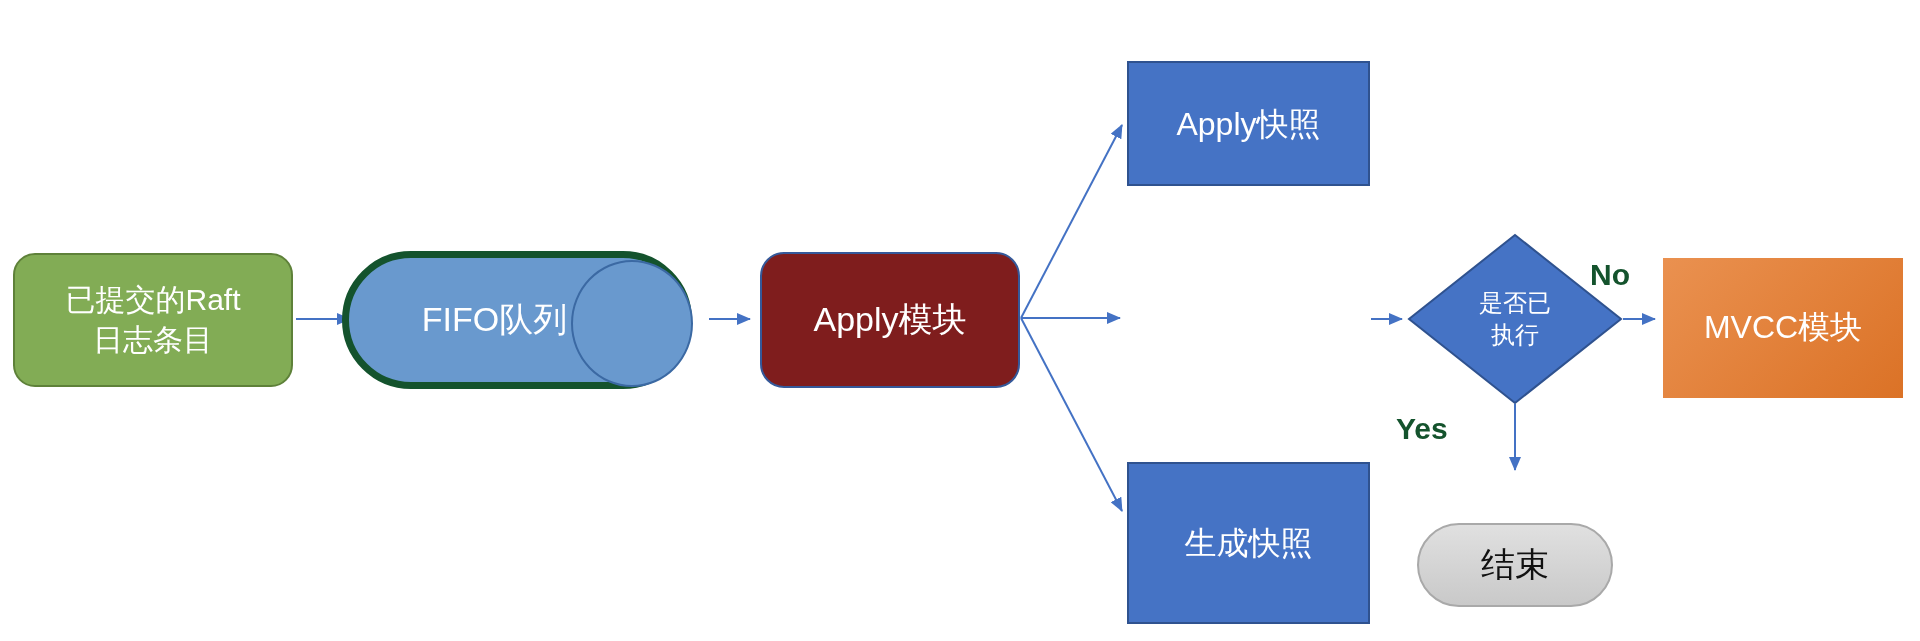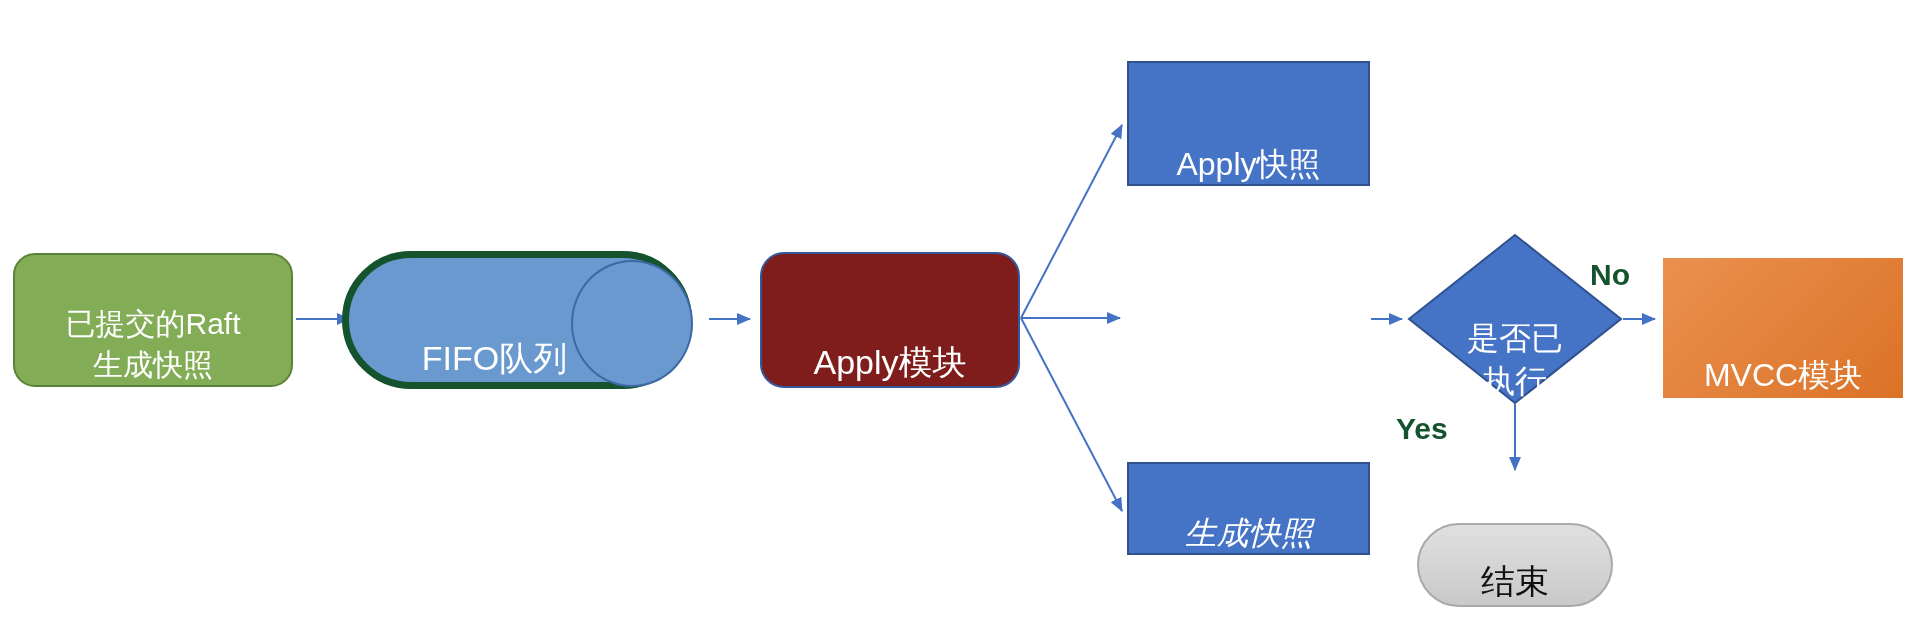--- a/index.html
+++ b/index.html
@@ -1,21 +1,21 @@
 <!DOCTYPE html>
 <html><head>
 <meta charset="utf-8">
 <style>
   html,body{margin:0;padding:0;background:#fff;}
   #canvas{
     position:relative;width:1920px;height:641px;background:#ffffff;overflow:hidden;
     font-family:"Liberation Sans",sans-serif;
   }
   .node{
-    position:absolute;display:flex;align-items:flex-end;justify-content:center;
+    position:absolute;display:flex;align-items:center;justify-content:center;
     text-align:center;color:#ffffff;box-sizing:border-box;white-space:pre-line;
   }
   #arrow-layer{position:absolute;left:0;top:0;pointer-events:none;}
 
   .node-raft{
     left:13px;top:253px;width:280px;height:134px;border-radius:22px;
     background:#82AC55;border:2px solid #5E8139;font-size:30px;line-height:1.35;
   }
   .node-fifo{
     left:342px;top:251px;width:350px;height:138px;border-radius:69px;
@@ -29,34 +29,34 @@
   .fifo-label{position:relative;z-index:2;}
   .node-apply{
     left:760px;top:252px;width:260px;height:136px;border-radius:24px;
     background:#7f1d1d;border:2px solid #35599A;font-size:34px;
   }
   .rect-blue{
     background:#4573C5;border:2px solid #2F528F;font-size:32px;line-height:1.25;
   }
   .node-snaptop{left:1127px;top:61px;width:243px;height:125px;}
   .node-logmid{left:1127px;top:259px;width:243px;height:125px;}
-  .node-genbot{left:1127px;top:462px;width:243px;height:93px;font-style:italic;}
+  .node-genbot{left:1127px;top:462px;width:243px;height:162px;}
   .node-mvcc{
     left:1663px;top:258px;width:240px;height:140px;
     background:linear-gradient(135deg,#EA9150 0%,#DB7226 100%);
     font-size:32px;
   }
   .node-end{
     left:1417px;top:479px;width:196px;height:84px;border-radius:42px;
     background:linear-gradient(180deg,#E0E0E0 0%,#C9C9C9 100%);
     border:2px solid #A9A9A9;color:#111111;font-size:34px;margin-top:44px;
   }
   .diamond-label{
     left:1409px;top:235px;width:212px;height:168px;
-    font-size:32px;line-height:1.35;background:transparent;border:none;
+    font-size:24px;line-height:1.35;background:transparent;border:none;
   }
   .edge-label{
     position:absolute;color:#14532d;font-size:30px;font-weight:600;
   }
   .label-no{left:1590px;top:258px;}
   .label-yes{left:1396px;top:412px;}
 </style>
 </head>
 <body>
 
@@ -74,21 +74,21 @@
     <line x1="1021" y1="318" x2="1120" y2="318" stroke="#4472C4" stroke-width="2" marker-end="url(#ah)"></line>
     <line x1="1021" y1="318" x2="1122" y2="511" stroke="#4472C4" stroke-width="2" marker-end="url(#ah)"></line>
     <line x1="1371" y1="319" x2="1402" y2="319" stroke="#4472C4" stroke-width="2" marker-end="url(#ah)"></line>
     <line x1="1623" y1="319" x2="1655" y2="319" stroke="#4472C4" stroke-width="2" marker-end="url(#ah)"></line>
     <line x1="1515" y1="404" x2="1515" y2="470" stroke="#4472C4" stroke-width="2" marker-end="url(#ah)"></line>
     <polygon points="1515,235 1621,319 1515,403 1409,319" fill="#4573C5" stroke="#2F528F" stroke-width="2"></polygon>
   </svg>
 
   <div class="node node-raft">
     <span>已提交的Raft
-生成快照</span>
+日志条目</span>
   </div>
 
   <div class="node node-fifo">
     <span class="fifo-endcap"></span>
     <span class="fifo-label">FIFO队列</span>
   </div>
 
   <div class="node node-apply">
     <span>Apply模块</span>
   </div>

